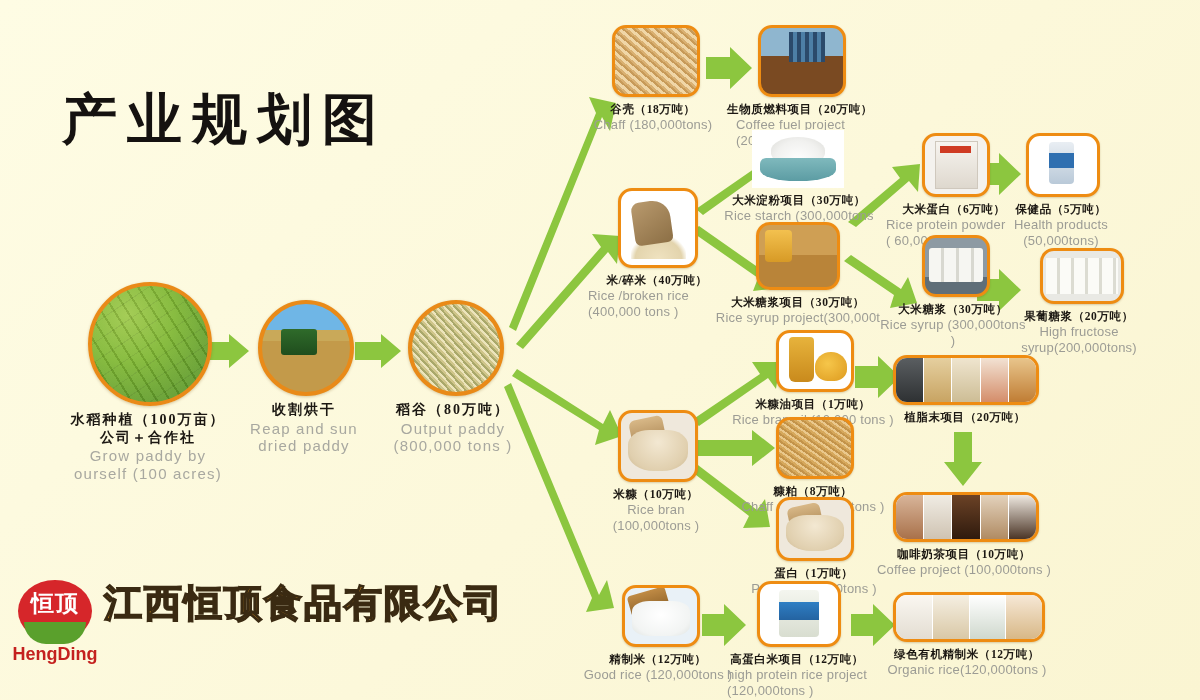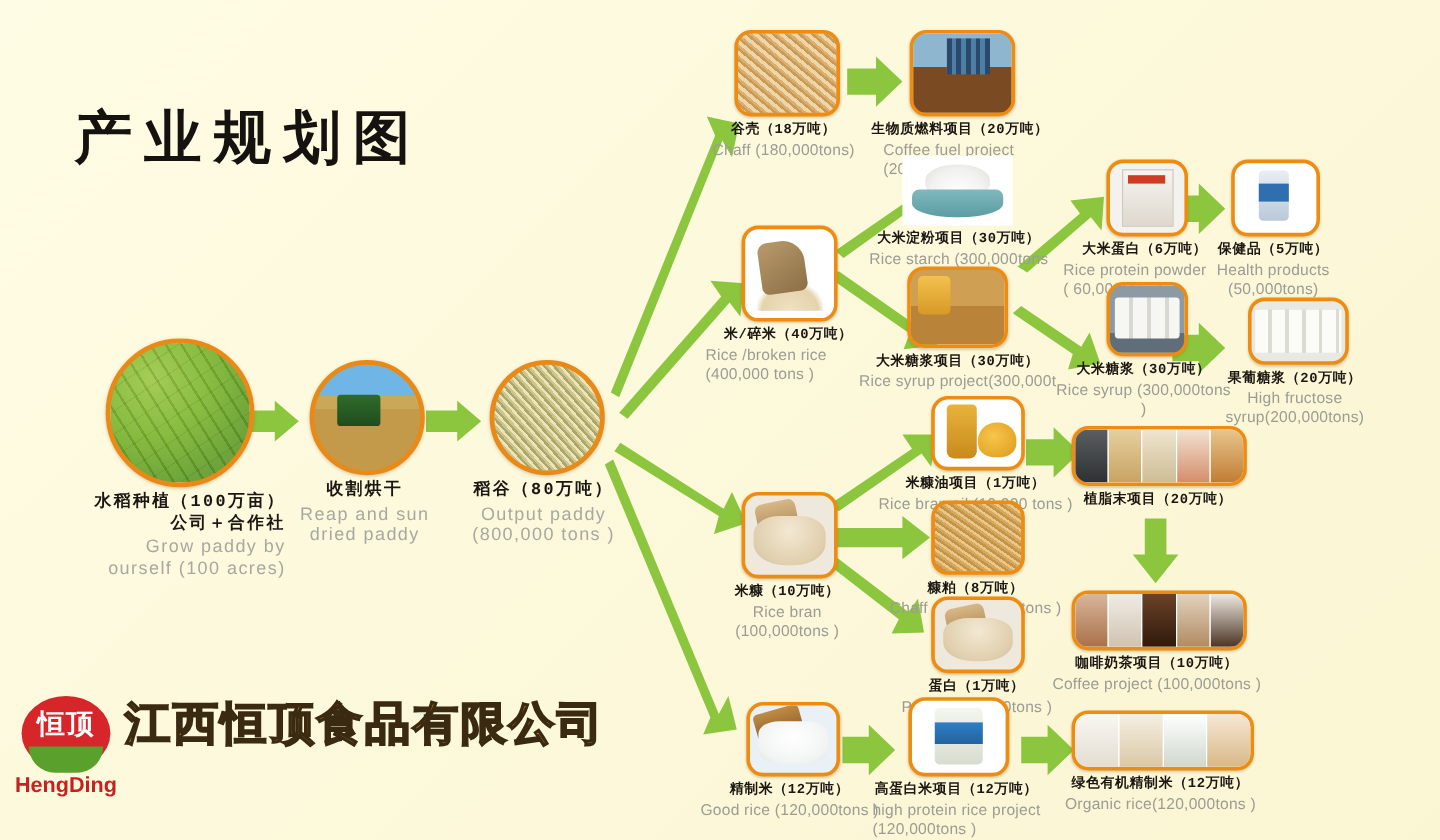--- a/index.html
+++ b/index.html
@@ -5,36 +5,36 @@
   html,body{margin:0;padding:0;}
   body{
     width:1200px;height:700px;overflow:hidden;
     background:#FDFBE0;
     font-family:"Liberation Sans","DejaVu Sans",sans-serif;
   }
   #stage{position:relative;width:1200px;height:700px;
     background:linear-gradient(135deg,#FEFCE4 0%,#FCF8DA 55%,#FAF5D2 100%);}
 
   
-  .title{position:absolute;left:62px;top:92px;font-size:48px;line-height:1;
+  .title{position:absolute;left:62px;top:92px;font-size:55px;line-height:1;
     font-weight:700;color:#151210;letter-spacing:10px;
     font-family:Liberation Serif, serif;}
 
   
   .node{position:absolute;}
   .thumb{position:relative;overflow:hidden;background:#fff;}
   .thumb.ring{border:3px solid #EE8C12;border-radius:14px;
     box-shadow:0 1px 2px rgba(120,80,10,.25);}
   .thumb.circle{border-radius:50%;border:4px solid #E98A18;
     box-shadow:0 1px 3px rgba(120,80,10,.3);}
   .thumb.plain{border:none;}
   .cap{margin-top:5px;text-align:center;}
   .cap .cn{display:block;font-size:11.5px;font-weight:700;color:#1b1712;
     letter-spacing:.6px;line-height:1.25;white-space:pre-line;
-    font-family:Liberation Mono, monospace;}
+    font-family:Liberation Serif, serif;}
   .cap .en{display:block;font-size:13px;color:#9c9c95;line-height:1.18;
     white-space:pre-line;letter-spacing:.2px;margin-top:1px;}
   .cap.big .cn{font-size:14px;letter-spacing:2px;}
   .cap.big .en{font-size:15px;letter-spacing:1.2px;color:#a8a8a0;}
 
   
   .f-paddy{background:
      repeating-linear-gradient(58deg,rgba(0,0,0,.10) 0 2px,rgba(255,255,255,.07) 2px 11px),
      repeating-linear-gradient(-34deg,rgba(0,0,0,.07) 0 1px,transparent 1px 16px),
      radial-gradient(circle at 30% 25%,#9ec94a 0%,#7fb733 40%,#4f8c27 100%);}
@@ -199,21 +199,21 @@
 
       <path d="M954,432 L972,432 L972,462 L982,462 L963,486 L944,462 L954,462 Z"></path>
 
       <path d="M702,614 L724,614 L724,604 L746,625 L724,646 L724,636 L702,636 Z"></path>
       <path d="M851,614 L873,614 L873,604 L895,625 L873,646 L873,636 L851,636 Z"></path>
     </g>
   </svg>
 
   <div class="node" style="left:88px;top:282px;width:124px;">
     <div class="thumb circle f-paddy" style="width:116px;height:116px;"></div>
-    <div class="cap big" style="width:180px;margin-left:-30px;text-align:right;">
+    <div class="cap big" style="width:180px;margin-left:-30px;">
       <span class="cn">水稻种植（100万亩）
 公司＋合作社</span>
       <span class="en">Grow paddy  by
 ourself (100 acres)</span>
     </div>
   </div>
 
   <div class="node" style="left:258px;top:300px;width:96px;">
     <div class="thumb circle f-harvest" style="width:88px;height:88px;"></div>
     <div class="cap big" style="width:140px;margin-left:-24px;">

